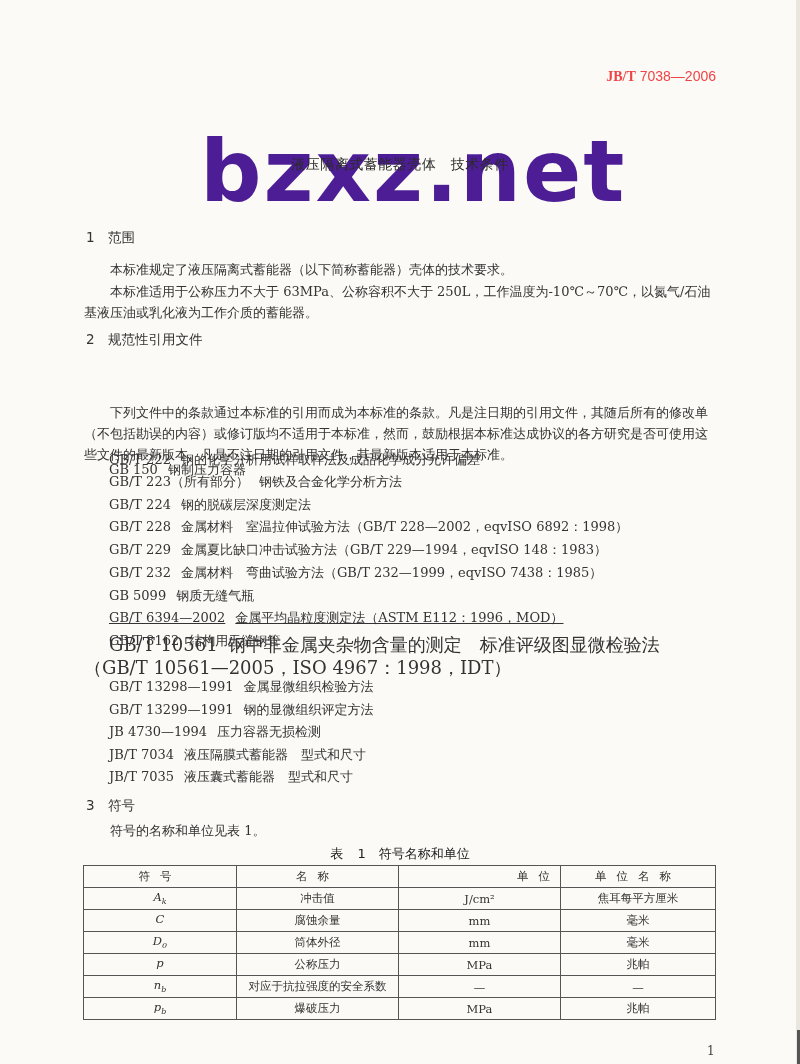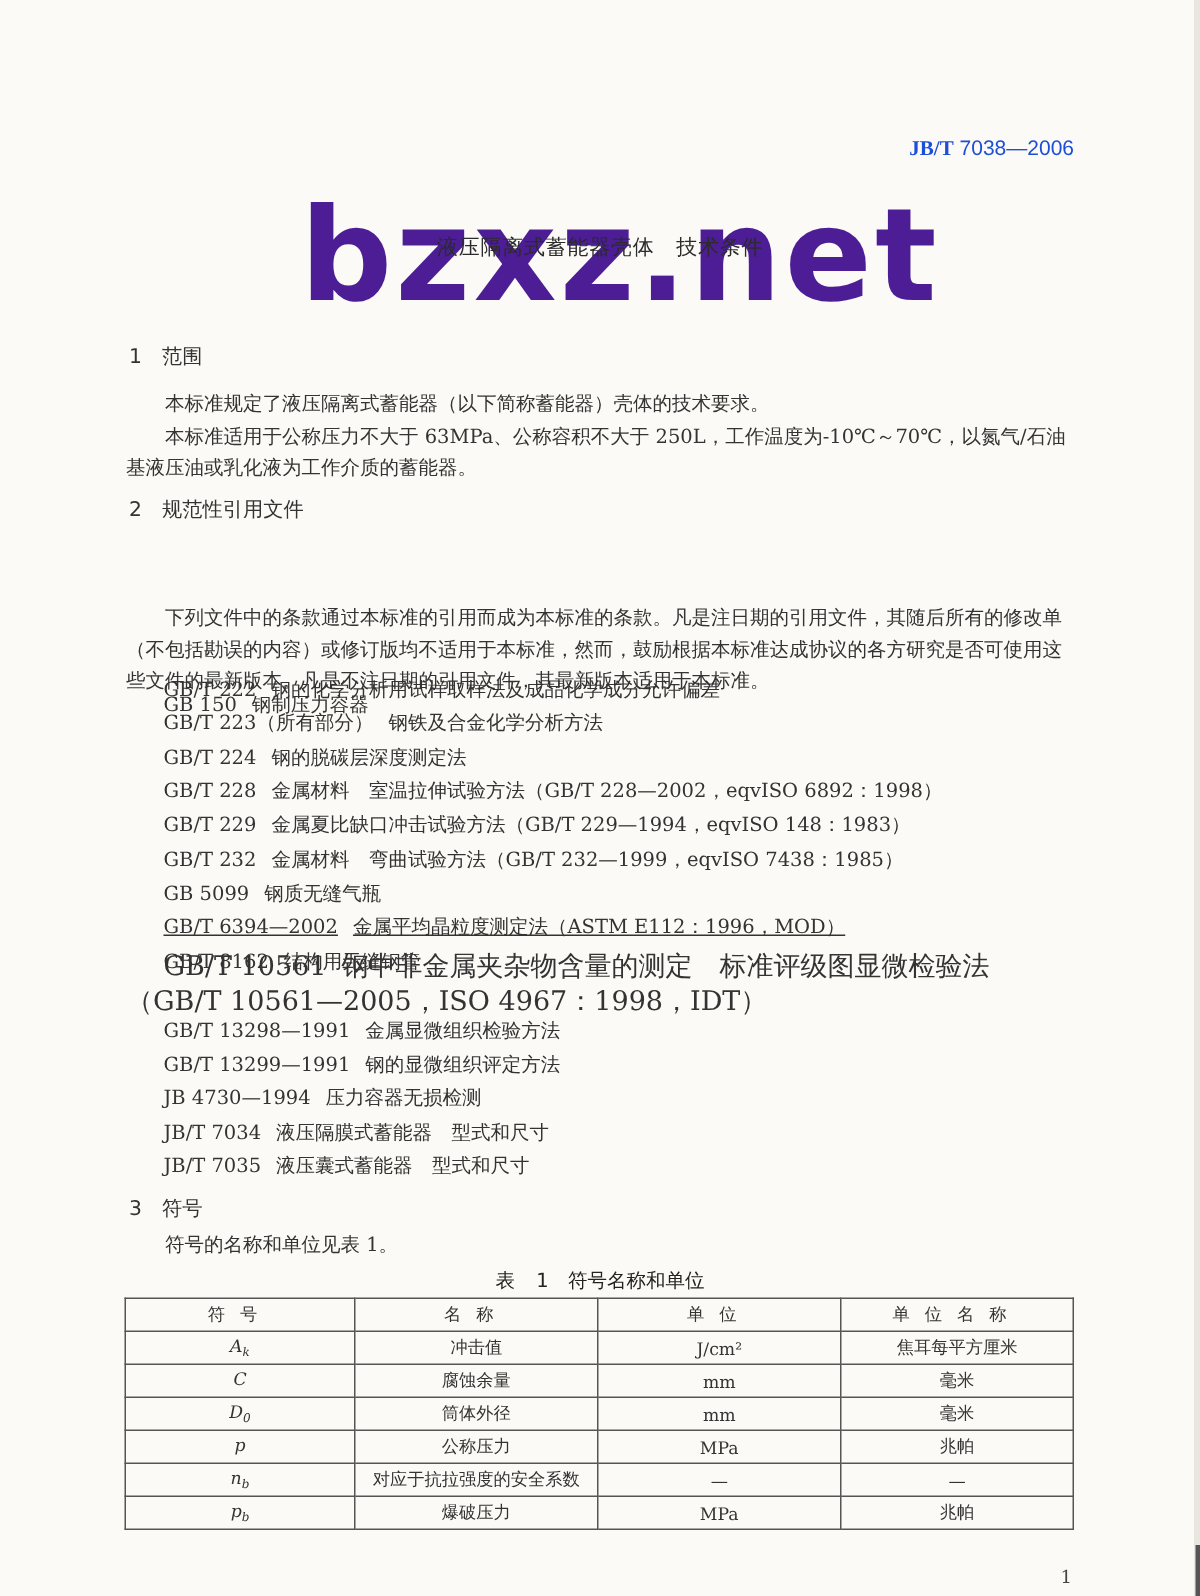--- a/index.html
+++ b/index.html
@@ -5,22 +5,22 @@
   html, body { margin: 0; padding: 0; }
   body {
     width: 800px; height: 1064px; position: relative; overflow: hidden;
     background: #fbfaf6;
     font-family: "DejaVu Serif", "Liberation Serif", serif;
     color: #2a2a2a;
   }
   .page-edge { position: absolute; right: 0; top: 0; width: 4px; height: 1064px; background: #e8e6df; }
   .page-edge-dark { position: absolute; right: 0; top: 1030px; width: 3px; height: 34px; background: #555; }
   .std-no {
-    position: absolute; top: 90px; right: 84px;
-    font-family: "Liberation Sans", sans-serif; font-size: 14px; color: #1d4ed8;
+    position: absolute; top: 68px; right: 84px;
+    font-family: "Liberation Sans", sans-serif; font-size: 14px; color: #ef4444;
   }
   .std-no b { font-family: "Liberation Serif", serif; font-weight: bold; }
   .watermark {
     position: absolute; left: 200px; top: 128px;
     font-family: "DejaVu Sans", sans-serif; font-weight: bold; font-size: 86px;
     color: #4c1d95; letter-spacing: 2px; line-height: 1;
   }
   .doc-title {
     position: absolute; left: 0; width: 800px; top: 156px; text-align: center;
     font-family: "DejaVu Sans", sans-serif; font-size: 14px; color: #2b2b2b; letter-spacing: 0.5px;
@@ -51,21 +51,21 @@
   table.sym {
     position: absolute; left: 83px; top: 865px; width: 633px;
     border-collapse: collapse; font-size: 11.5px; color: #333;
   }
   table.sym th, table.sym td {
     border: 1px solid #555; height: 21px; padding: 0; text-align: center; font-weight: normal;
   }
   table.sym th { letter-spacing: 10px; }
   table.sym .c1 { width: 152px; }
   table.sym .c2 { width: 161px; }
-  table.sym .c3 { width: 161px; }
+  table.sym .c3 { width: 161px; text-align: right; }
   table.sym .sym-cell { font-style: italic; }
   table.sym .sym-cell sub { font-size: 8px; }
   .page-num { position: absolute; top: 1044px; left: 707px; font-size: 12px; color: #444; }
 </style>
 </head>
 <body>
 
 <div class="page-edge"></div>
 <div class="page-edge-dark"></div>
 

